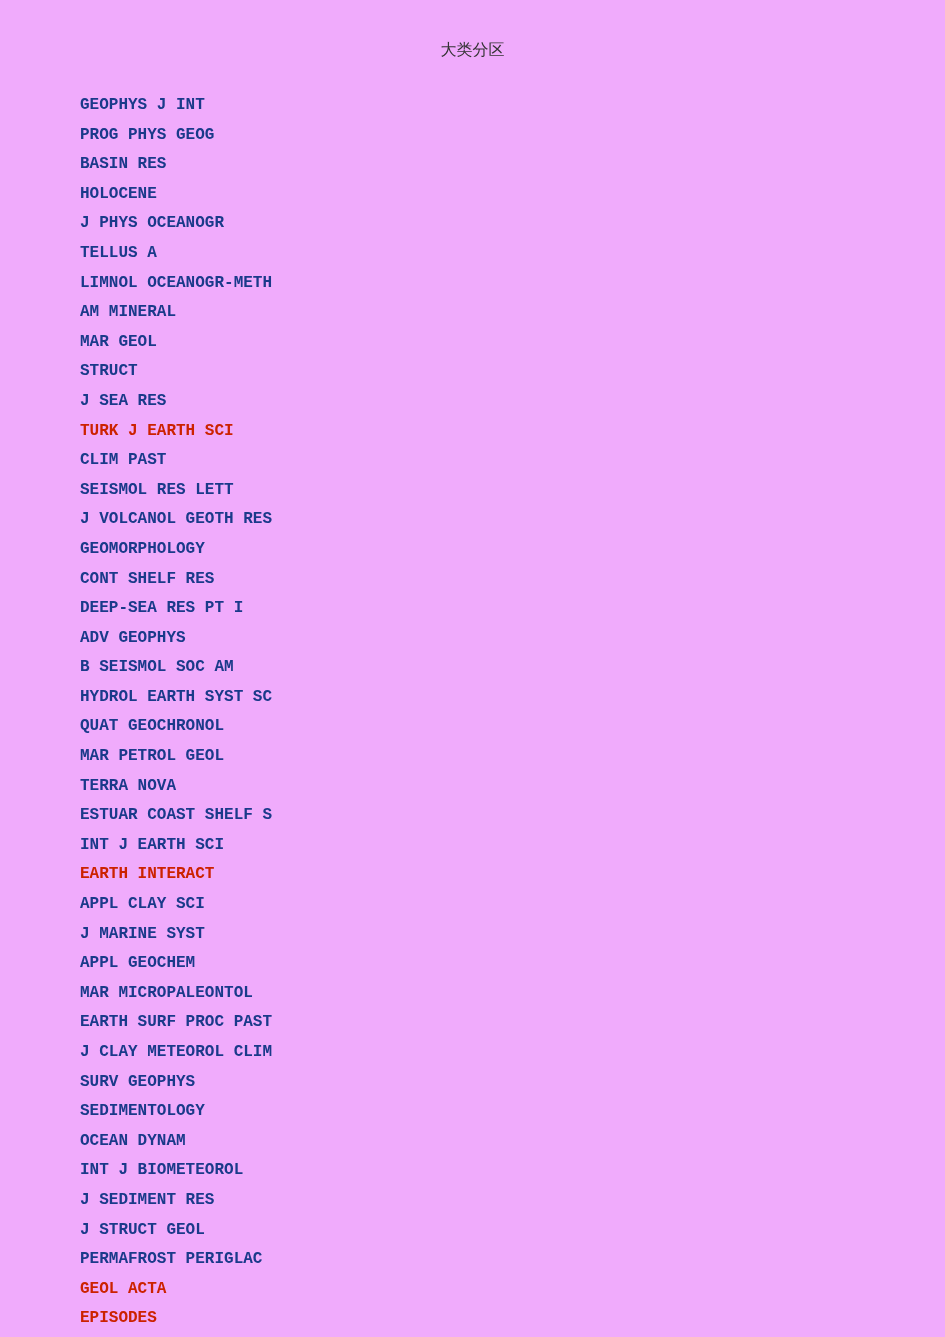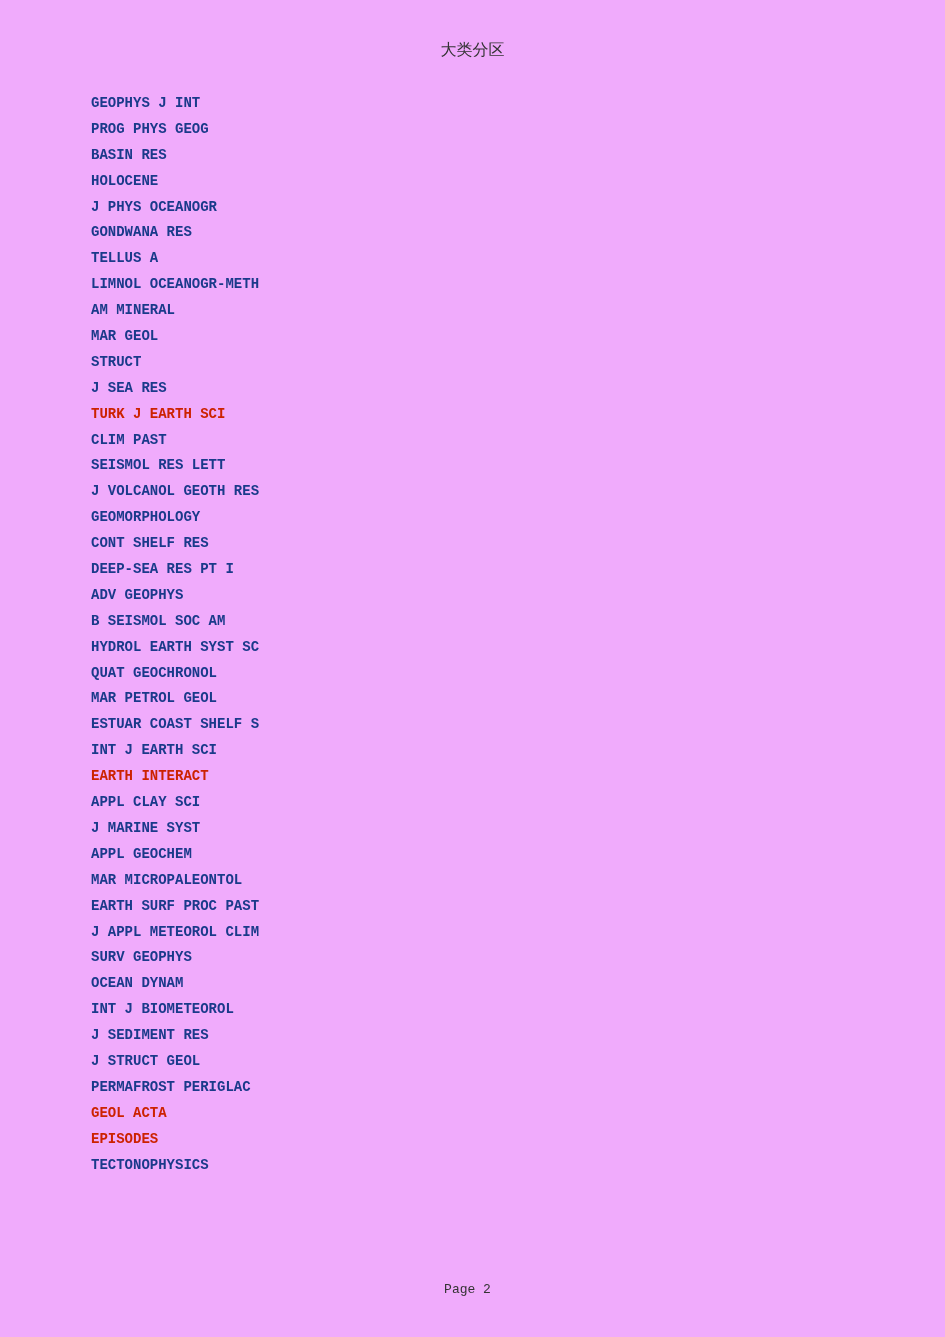--- a/index.html
+++ b/index.html
@@ -33,25 +33,24 @@
       font-weight: normal;
     }
 
     .journal-list {
       list-style: none;
       padding: 0;
       margin: 0;
     }
 
     .journal-item {
-      font-size: 14px;
+      font-size: 16px;
       line-height: 1.85;
       font-family: 'Courier New', Courier, monospace;
       font-weight: bold;
-      margin-left: 11px;
     }
 
     .journal-item.red {
       color: #cc2200;
     }
 
     .journal-item.blue {
       color: #1a3a8a;
     }
 
@@ -70,49 +69,50 @@
 
 <div class="page-container">
   <h1 class="page-title">大类分区</h1>
 
   <ul class="journal-list">
   <li class="journal-item blue">GEOPHYS J INT</li>
       <li class="journal-item blue">PROG PHYS GEOG</li>
       <li class="journal-item blue">BASIN RES</li>
       <li class="journal-item blue">HOLOCENE</li>
       <li class="journal-item blue">J PHYS OCEANOGR</li>
-      <li class="journal-item blue">GONDWANA RES</li>
       <li class="journal-item blue">TELLUS A</li>
       <li class="journal-item blue">LIMNOL OCEANOGR-METH</li>
       <li class="journal-item blue">AM MINERAL</li>
       <li class="journal-item blue">MAR GEOL</li>
       <li class="journal-item blue">STRUCT</li>
       <li class="journal-item blue">J SEA RES</li>
       <li class="journal-item red">TURK J EARTH SCI</li>
       <li class="journal-item blue">CLIM PAST</li>
       <li class="journal-item blue">SEISMOL RES LETT</li>
       <li class="journal-item blue">J VOLCANOL GEOTH RES</li>
       <li class="journal-item blue">GEOMORPHOLOGY</li>
       <li class="journal-item blue">CONT SHELF RES</li>
       <li class="journal-item blue">DEEP-SEA RES PT I</li>
       <li class="journal-item blue">ADV GEOPHYS</li>
       <li class="journal-item blue">B SEISMOL SOC AM</li>
       <li class="journal-item blue">HYDROL EARTH SYST SC</li>
       <li class="journal-item blue">QUAT GEOCHRONOL</li>
       <li class="journal-item blue">MAR PETROL GEOL</li>
+      <li class="journal-item blue">TERRA NOVA</li>
       <li class="journal-item blue">ESTUAR COAST SHELF S</li>
       <li class="journal-item blue">INT J EARTH SCI</li>
       <li class="journal-item red">EARTH INTERACT</li>
       <li class="journal-item blue">APPL CLAY SCI</li>
       <li class="journal-item blue">J MARINE SYST</li>
       <li class="journal-item blue">APPL GEOCHEM</li>
       <li class="journal-item blue">MAR MICROPALEONTOL</li>
       <li class="journal-item blue">EARTH SURF PROC PAST</li>
-      <li class="journal-item blue">J APPL METEOROL CLIM</li>
+      <li class="journal-item blue">J CLAY METEOROL CLIM</li>
       <li class="journal-item blue">SURV GEOPHYS</li>
+      <li class="journal-item blue">SEDIMENTOLOGY</li>
       <li class="journal-item blue">OCEAN DYNAM</li>
       <li class="journal-item blue">INT J BIOMETEOROL</li>
       <li class="journal-item blue">J SEDIMENT RES</li>
       <li class="journal-item blue">J STRUCT GEOL</li>
       <li class="journal-item blue">PERMAFROST PERIGLAC</li>
       <li class="journal-item red">GEOL ACTA</li>
       <li class="journal-item red">EPISODES</li>
       <li class="journal-item blue">TECTONOPHYSICS</li>
     </ul>
 

